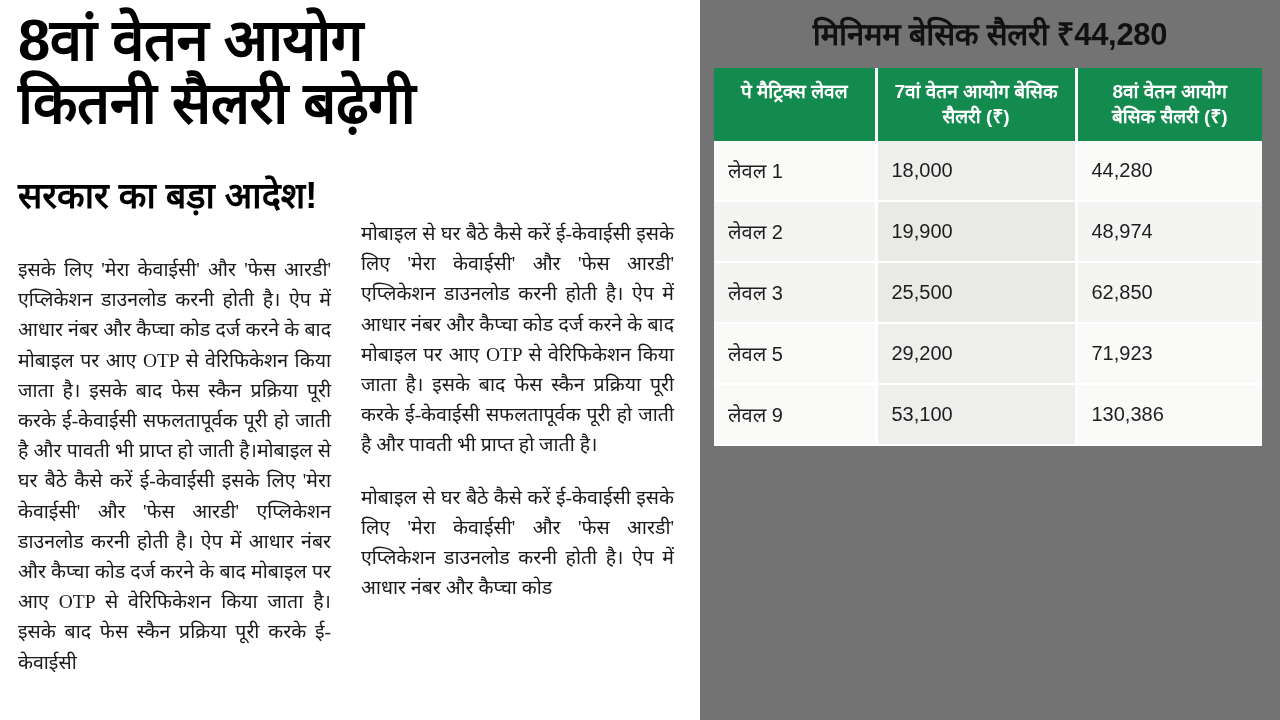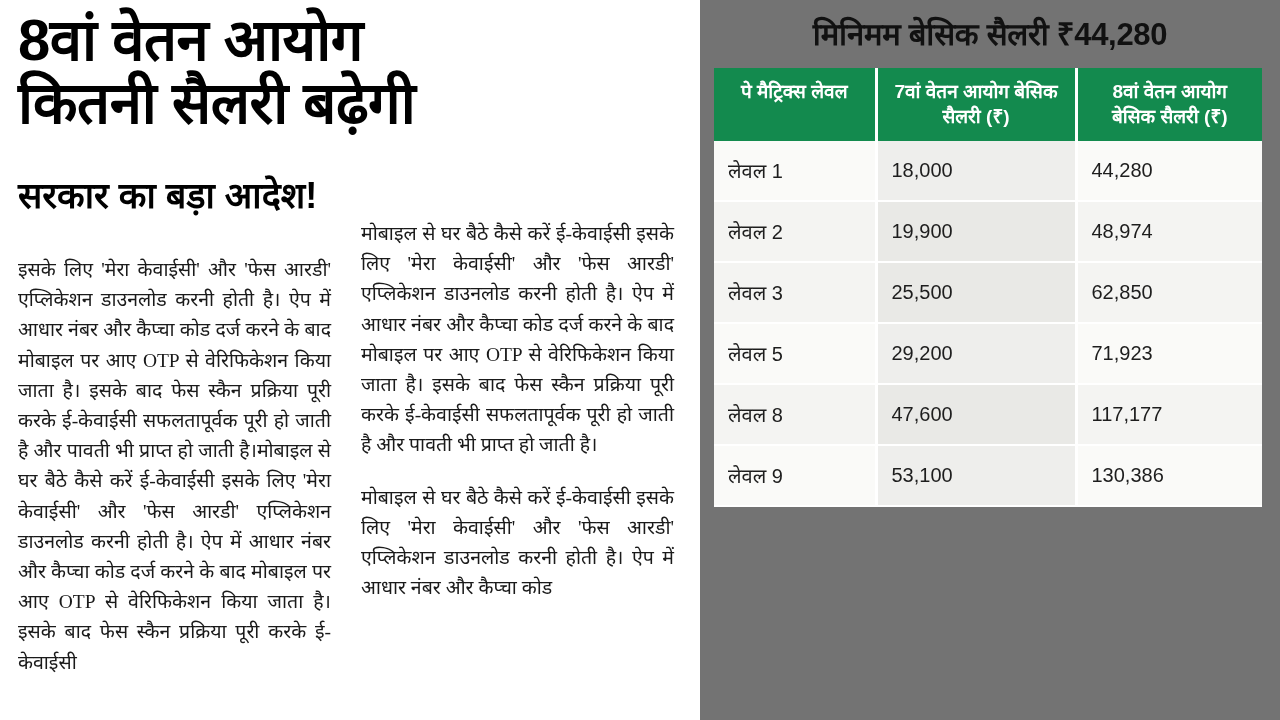--- a/index.html
+++ b/index.html
@@ -183,25 +183,20 @@
         <tr class="alt">
           <td class="level">लेवल 3</td>
           <td class="v7">25,500</td>
           <td class="v8">62,850</td>
         </tr>
         <tr>
           <td class="level">लेवल 5</td>
           <td class="v7">29,200</td>
           <td class="v8">71,923</td>
         </tr>
-        <tr class="alt">
-          <td class="level">लेवल 8</td>
-          <td class="v7">47,600</td>
-          <td class="v8">117,177</td>
-        </tr>
         <tr>
           <td class="level">लेवल 9</td>
           <td class="v7">53,100</td>
           <td class="v8">130,386</td>
         </tr>
       </tbody>
     </table>
   </div>
 
 </div>

